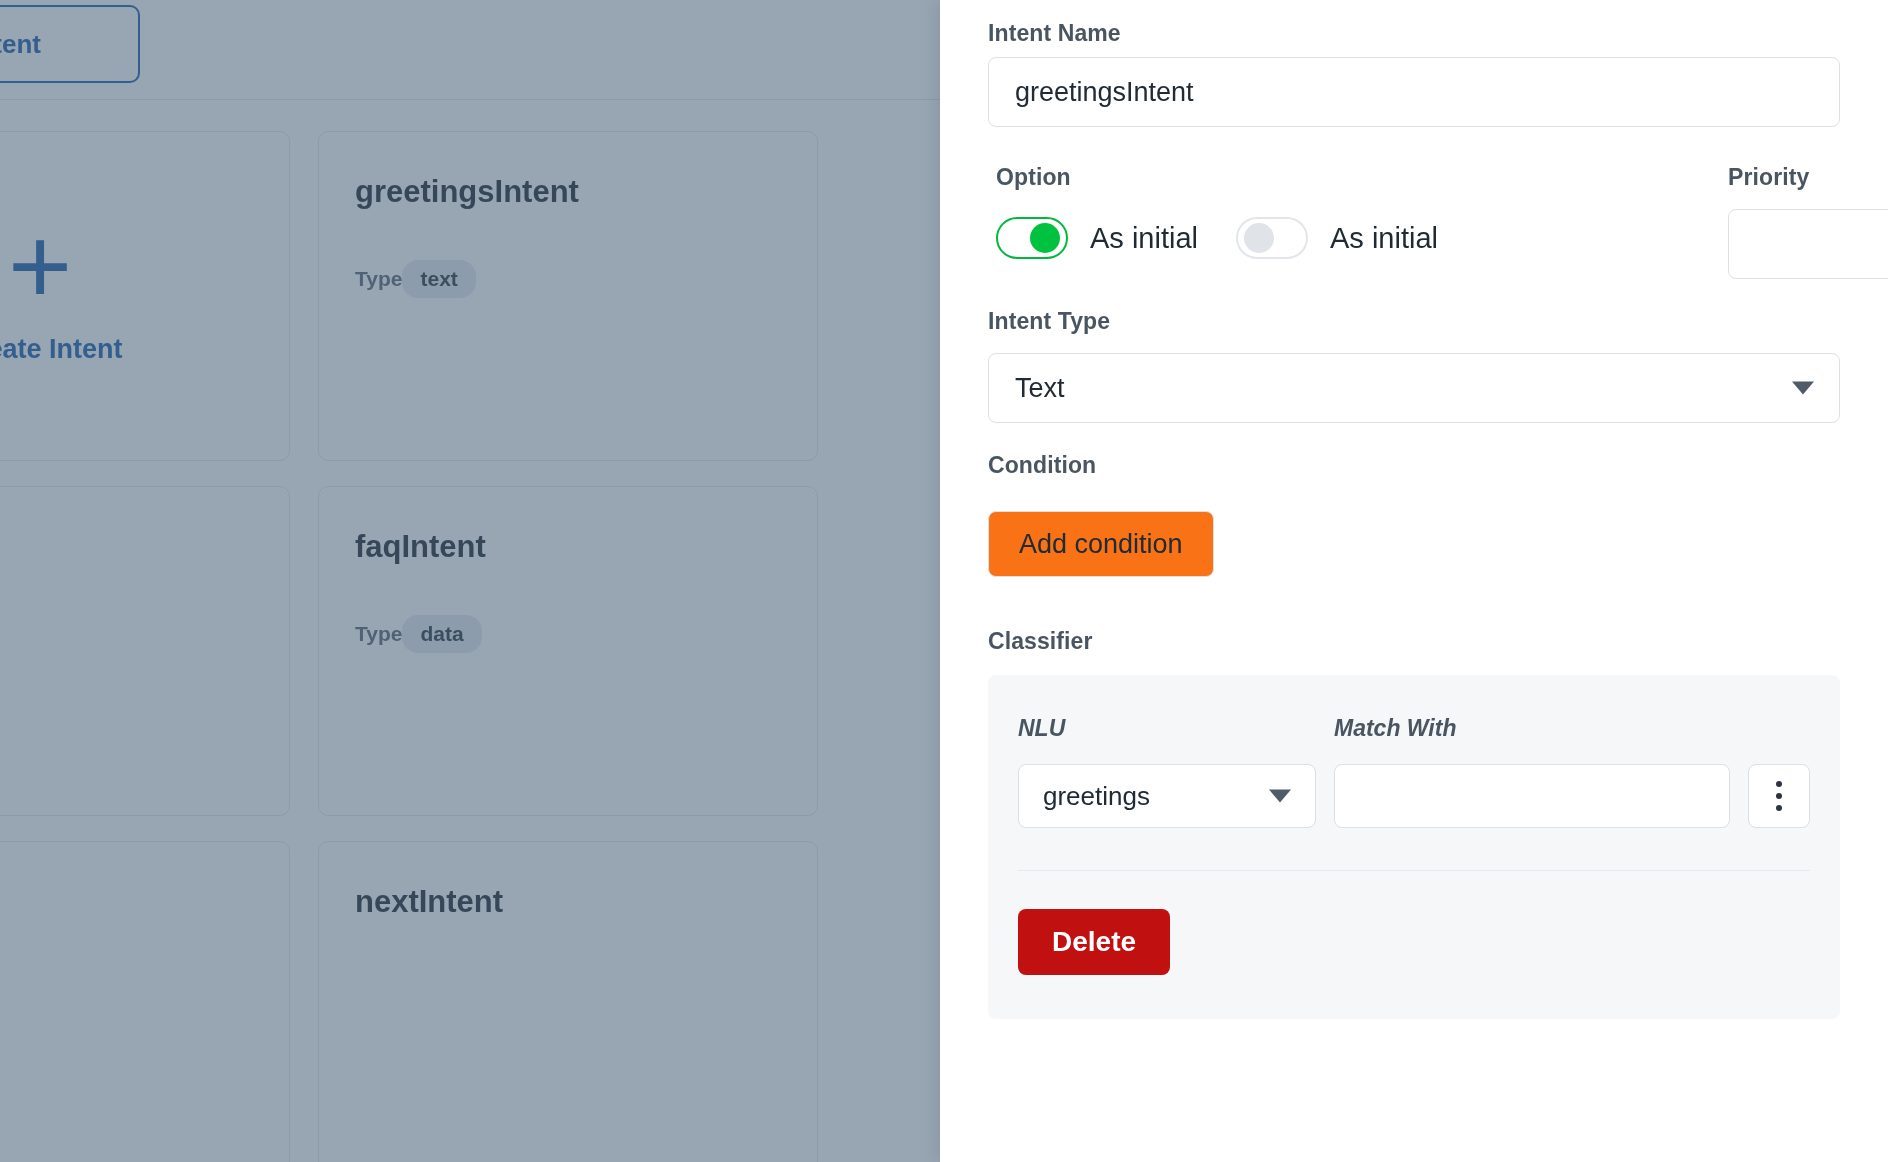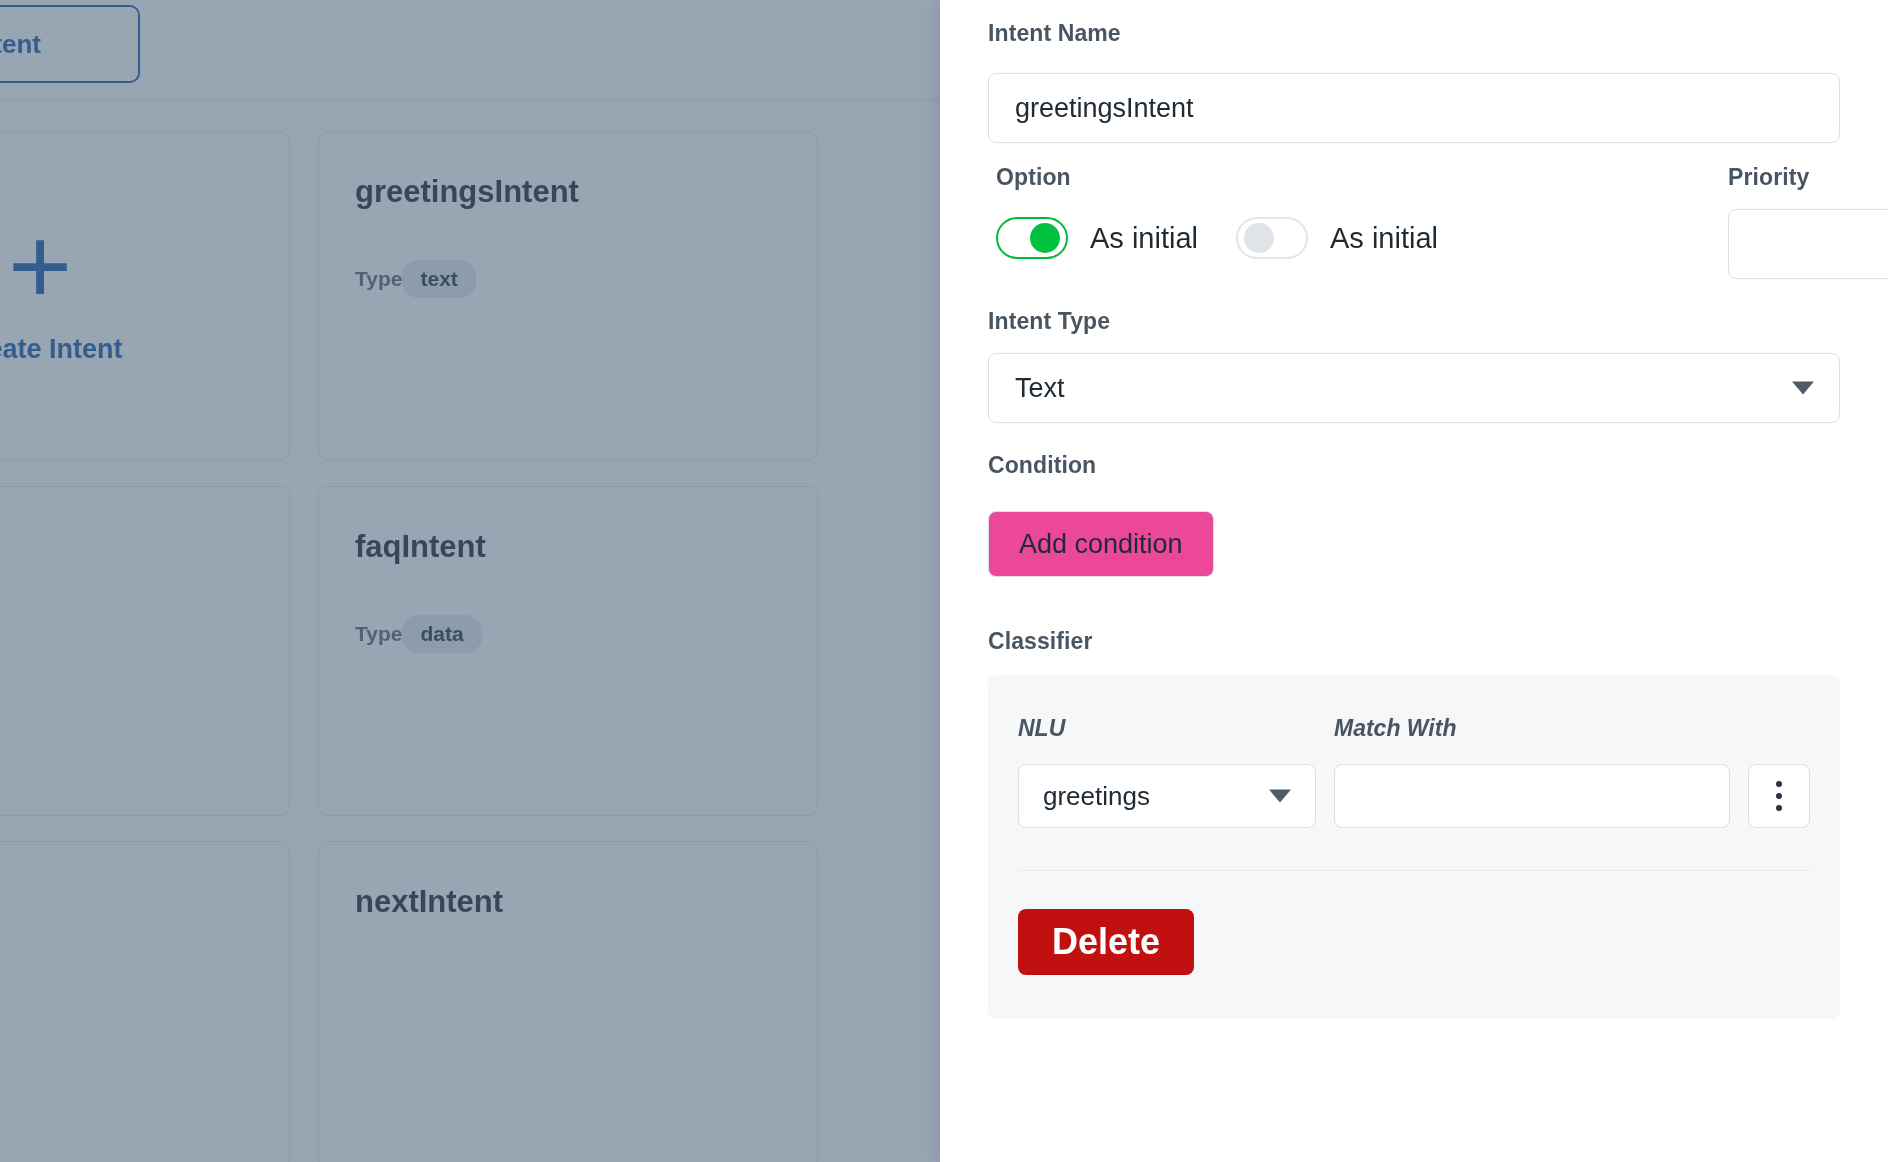--- a/index.html
+++ b/index.html
@@ -155,21 +155,21 @@
     font-family: "Liberation Sans", sans-serif;
     font-size: 27px;
     color: #202b35;
     padding: 0 26px;
     outline: none;
   }
   .text-input::placeholder { color: #aab2bb; }
 
   
   .blk-intent-name { position: absolute; left: 48px; top: 20px; width: 852px; }
-  .blk-intent-name .field-label { display: block; margin-bottom: 26px; }
+  .blk-intent-name .field-label { display: block; margin-bottom: 10px; }
 
   
   .blk-option { position: absolute; left: 56px; top: 164px; }
   .blk-option .field-label { display: block; margin-bottom: 26px; }
   .toggle-row { display: flex; align-items: center; }
 
   .toggle {
     position: relative;
     width: 72px; height: 42px;
     border-radius: 21px;
@@ -228,21 +228,21 @@
     border-top: 13px solid #4f5b67;
   }
 
   
   .blk-condition { position: absolute; left: 48px; top: 452px; }
   .blk-condition .field-label { display: block; margin-bottom: 32px; }
   .btn-outline {
     height: 66px;
     border: 1px solid #dcdfe4;
     border-radius: 8px;
-    background: #ec4899;
+    background: #f97316;
     font-family: "Liberation Sans", sans-serif;
     font-size: 27px;
     color: #202b35;
     padding: 10px 30px;
     cursor: pointer;
   }
 
   
   .blk-classifier { position: absolute; left: 48px; top: 628px; width: 852px; }
   .blk-classifier .field-label { display: block; margin-bottom: 20px; }
@@ -305,21 +305,21 @@
   }
 
   .classifier-actions { padding: 38px 0 44px 0; }
   .btn-danger {
     height: 66px;
     background: #c11010;
     border: none;
     border-radius: 8px;
     color: #ffffff;
     font-family: "Liberation Sans", sans-serif;
-    font-size: 36px;
+    font-size: 28px;
     font-weight: 600;
     padding: 0 34px;
     cursor: pointer;
   }
 </style>
 </head>
 <body>
 
 <div id="root">
 

